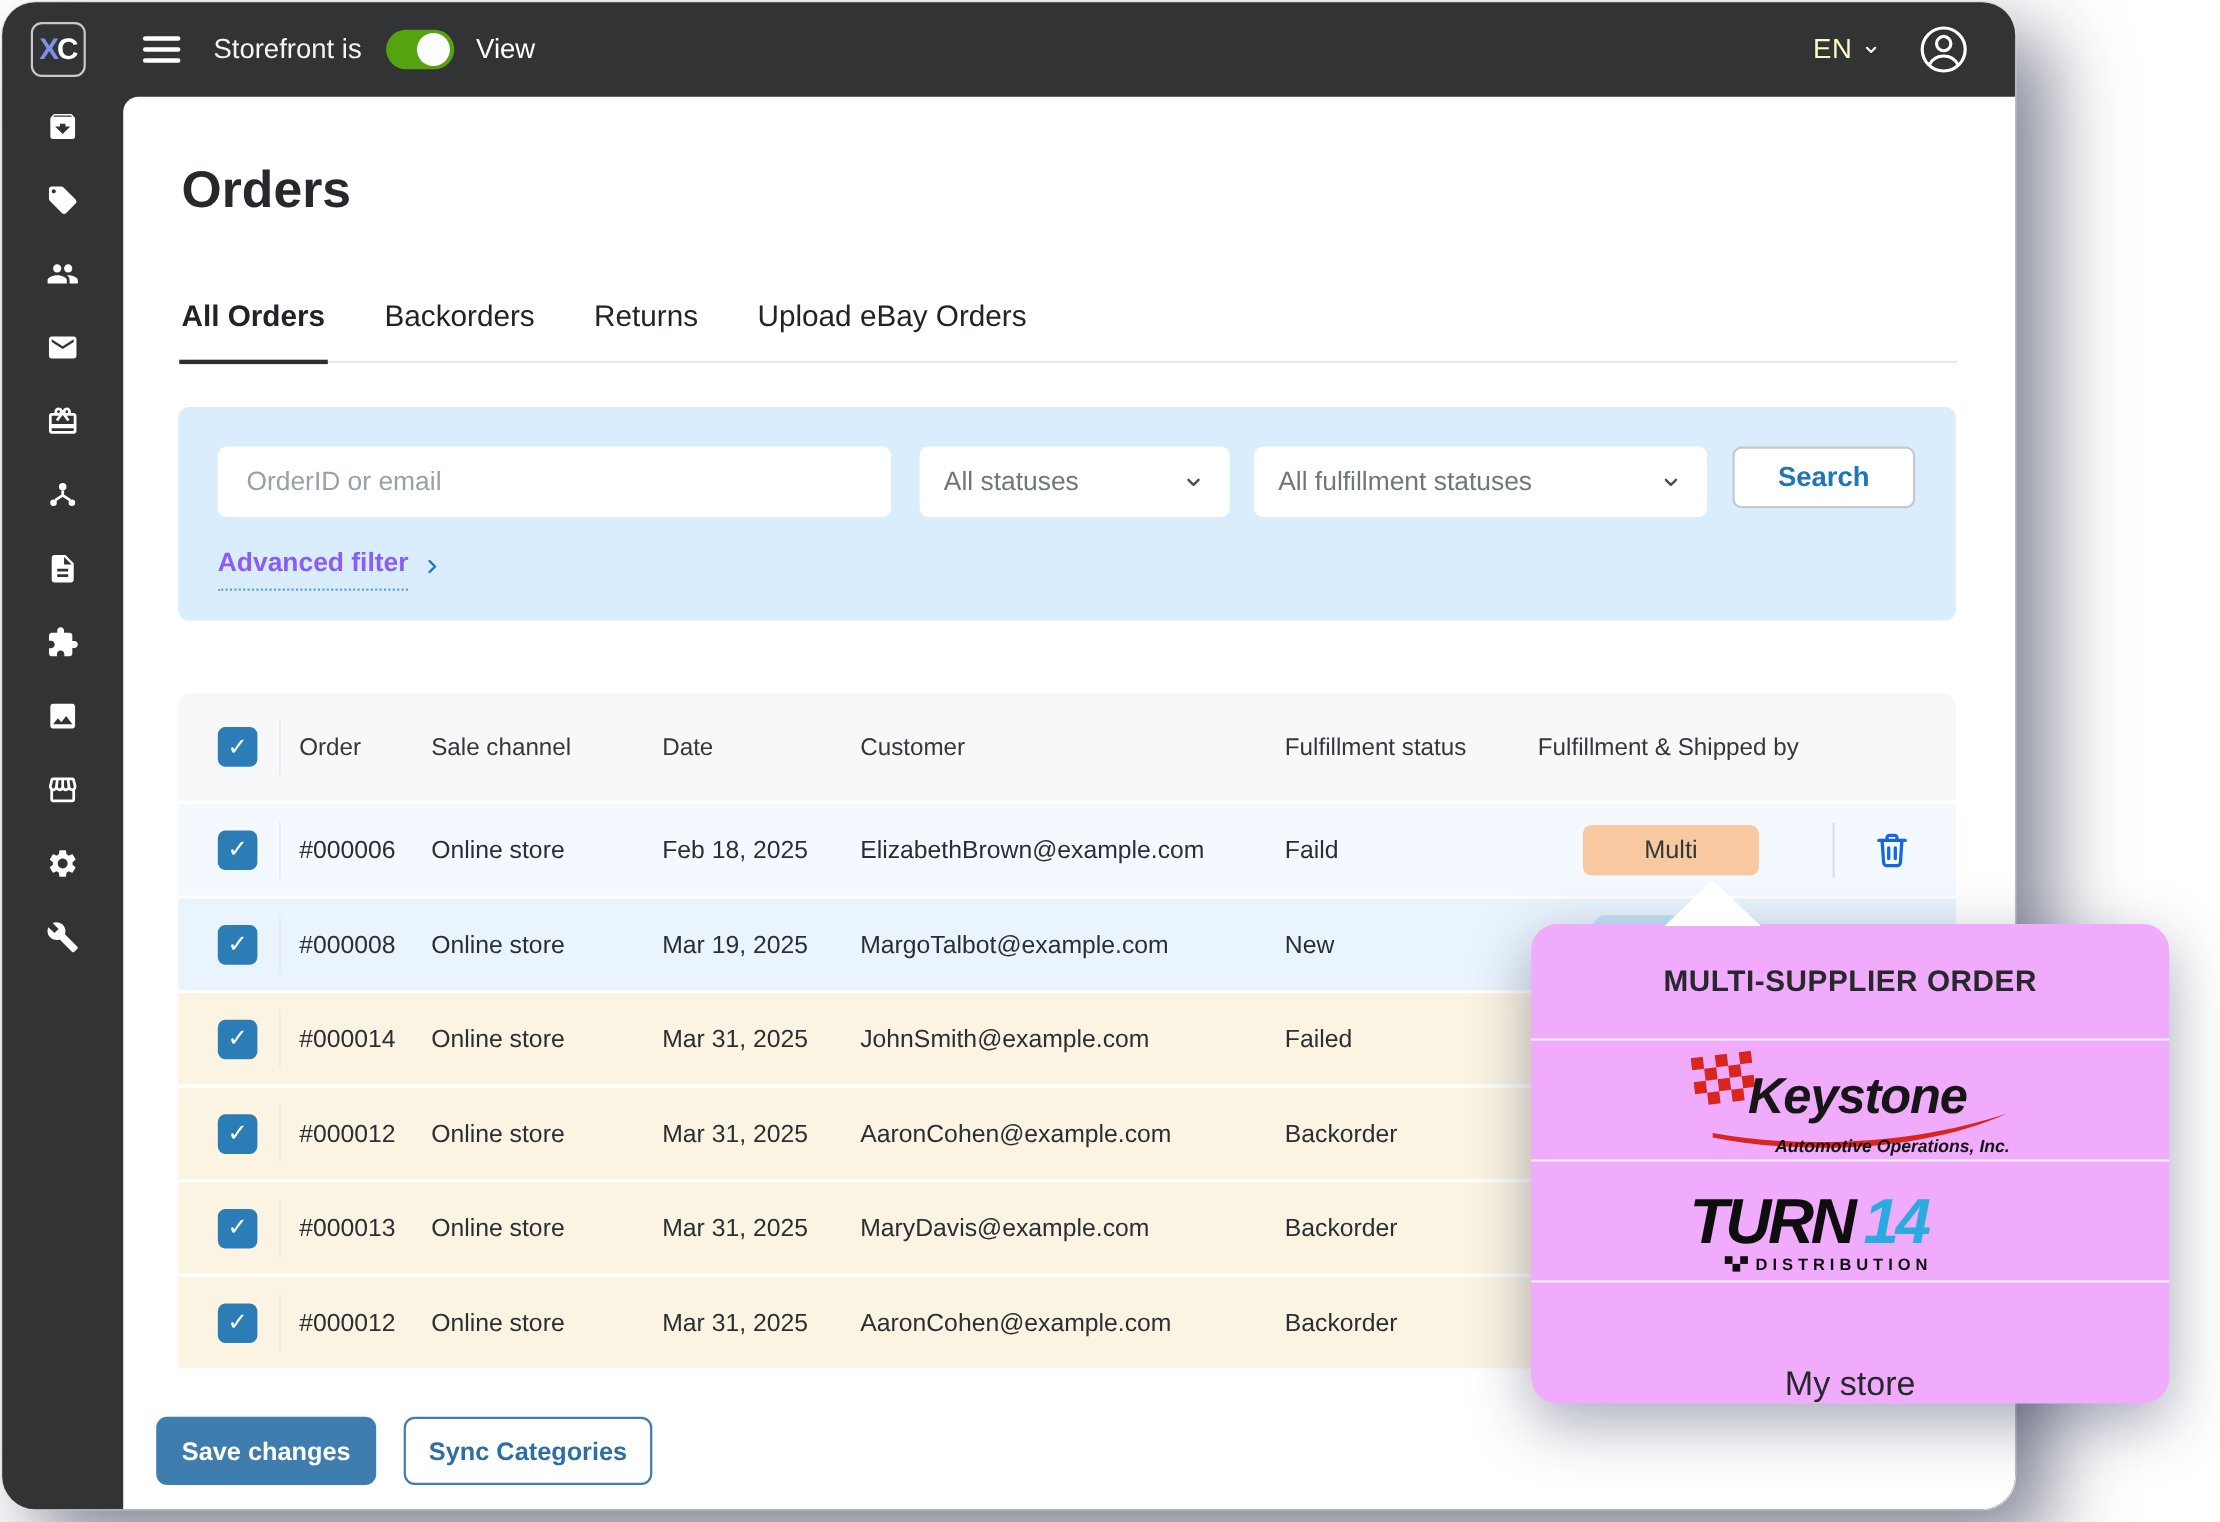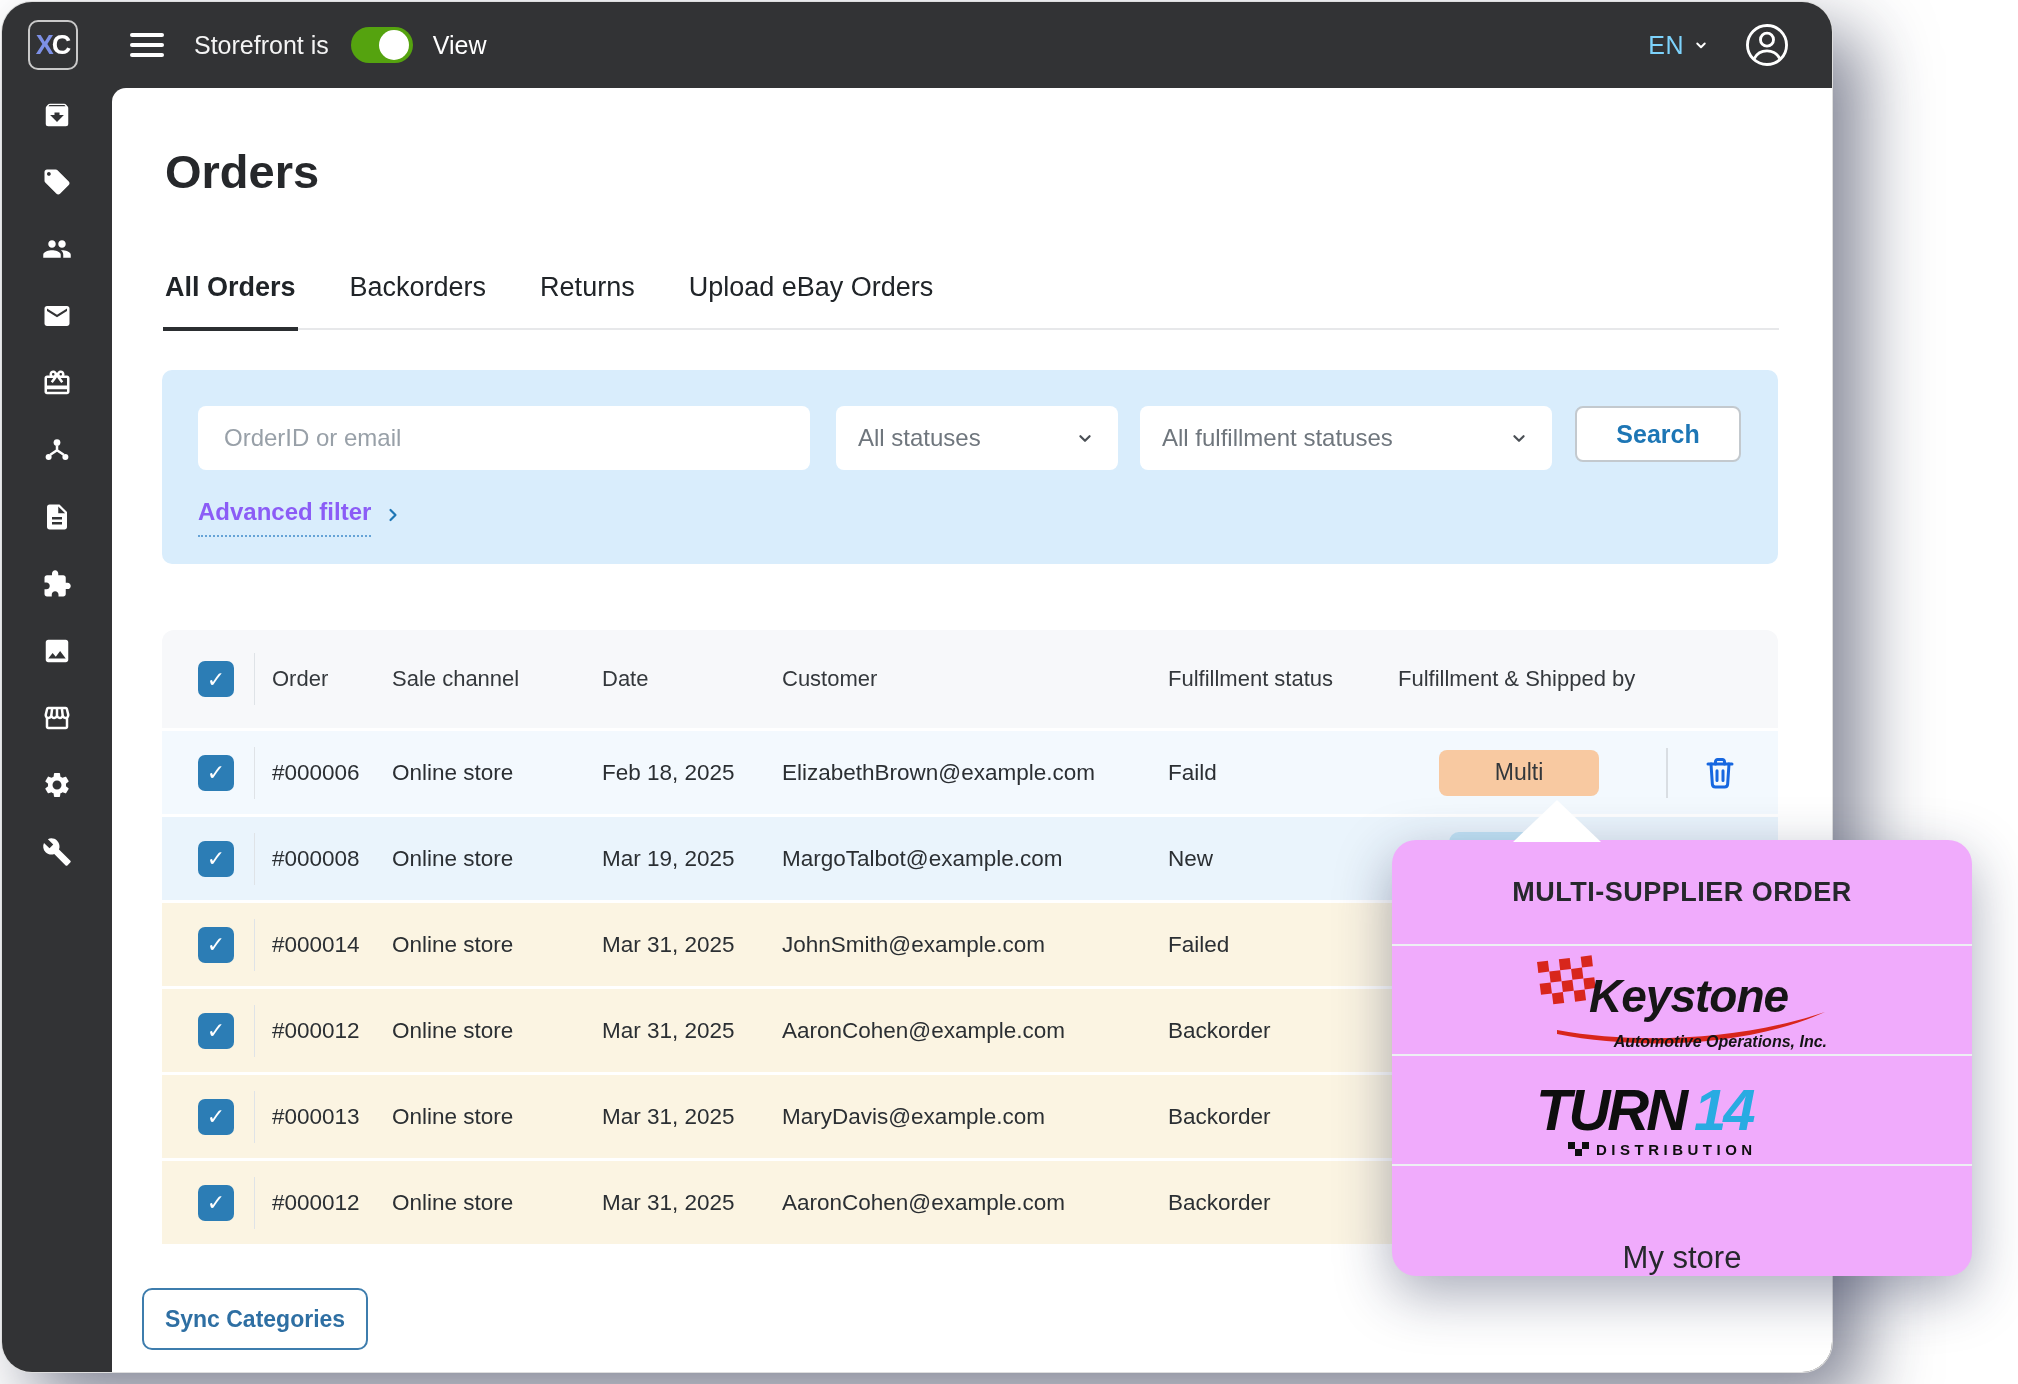--- a/index.html
+++ b/index.html
@@ -18,21 +18,21 @@
     display:flex;align-items:center;justify-content:center;font-weight:800;font-size:27px;letter-spacing:-1px;}
   .logo .lx{color:#7D90E6;}
   .logo .lc{color:#ffffff;margin-left:-1px;}
   .hamburger{margin-left:52px;display:flex;flex-direction:column;gap:6px;}
   .hamburger i{display:block;width:34px;height:4px;background:#fff;border-radius:2px;}
   .sf-label{margin-left:30px;font-size:25px;color:#f4f4f4;}
   .toggle{margin-left:22px;position:relative;width:62px;height:36px;border-radius:18px;background:#55A30F;}
   .toggle .knob{position:absolute;right:4px;top:3px;width:30px;height:30px;border-radius:50%;background:#fff;}
   .view-label{margin-left:20px;font-size:25px;color:#fff;cursor:pointer;}
   .topbar-right{margin-left:auto;margin-right:42px;display:flex;align-items:center;gap:34px;}
-  .lang{display:flex;align-items:center;gap:8px;color:#7dd3fc;font-size:25px;letter-spacing:.5px;}
+  .lang{display:flex;align-items:center;gap:8px;color:#fef9c3;font-size:25px;letter-spacing:.5px;}
   .profile{display:flex;align-items:center;}
 
   
   .sidebar{position:absolute;left:0;top:86px;bottom:0;width:110px;display:flex;flex-direction:column;
     align-items:center;padding-top:7px;gap:27px;}
   .side-icon{width:40px;height:40px;display:flex;align-items:center;justify-content:center;}
   .side-icon svg{width:30px;height:30px;}
 
   
   .content{position:absolute;left:110px;top:86px;right:0;bottom:0;background:#ffffff;border-radius:14px 0 0 0;}
@@ -317,20 +317,21 @@
     <span class="cell c-order">#000012</span>
     <span class="cell c-channel">Online store</span>
     <span class="cell c-date">Mar 31, 2025</span>
     <span class="cell c-customer">AaronCohen@example.com</span>
     <span class="cell c-status">Backorder</span>
   </div>
         </div>
     </section>
 
     <div class="actions">
+      <button class="save">Save changes</button>
       <button class="sync">Sync Categories</button>
     </div>
   </main>
 </div>
 
 <div class="popup">
   <div class="popup-arrow"></div>
   <div class="popup-title">MULTI-SUPPLIER ORDER</div>
   <button class="supplier">
     <svg width="310" height="100" viewBox="0 0 310 100">

